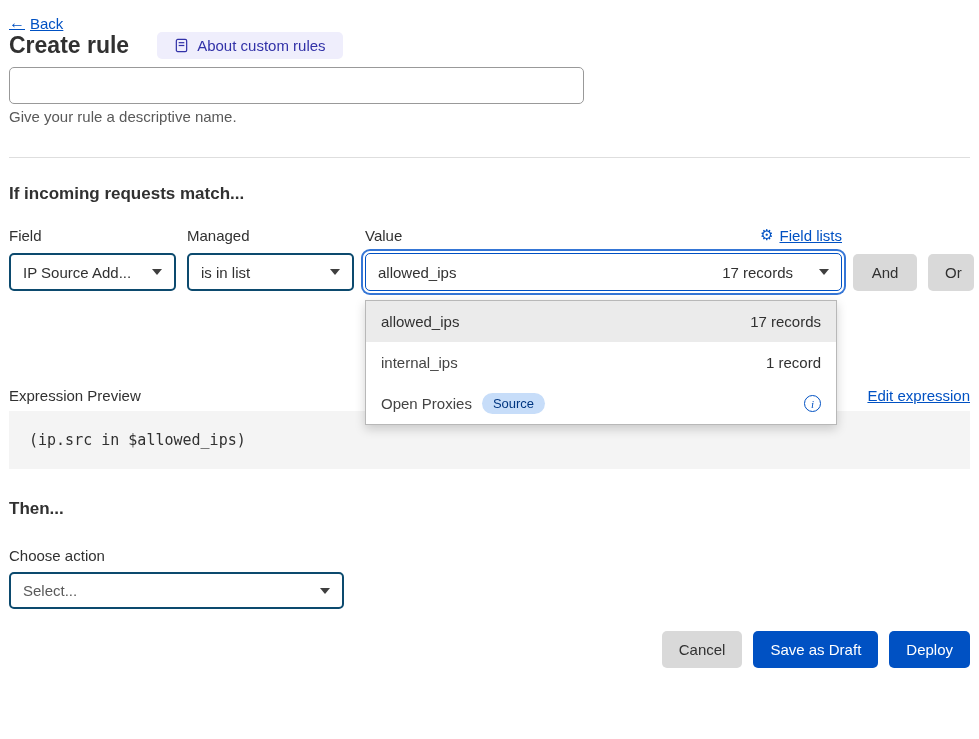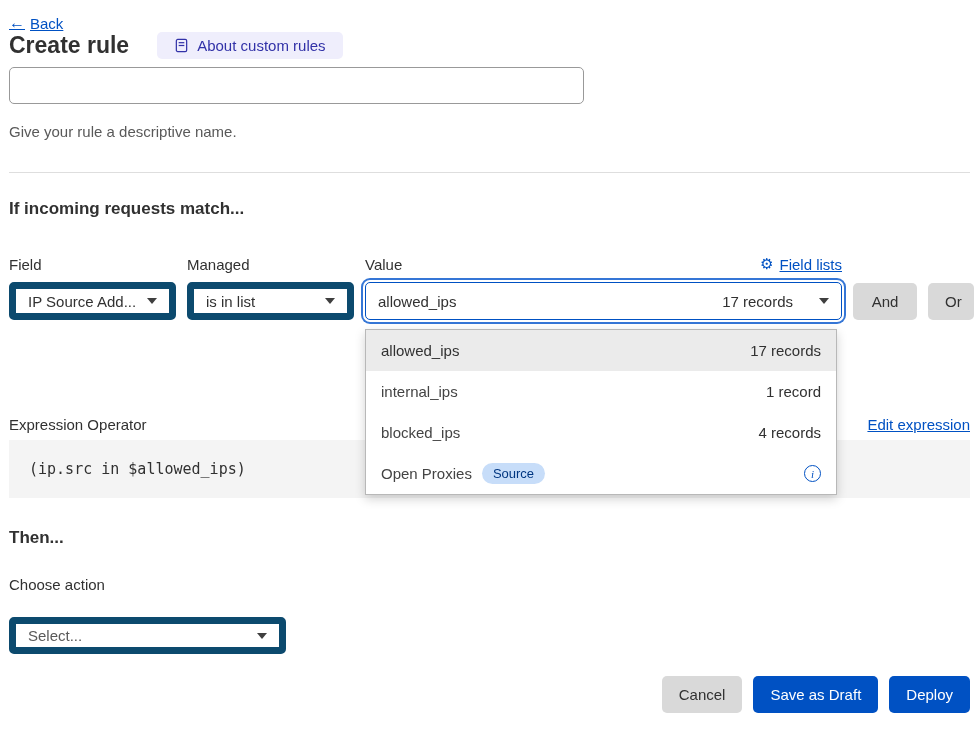--- a/index.html
+++ b/index.html
@@ -32,42 +32,42 @@
   .about-badge svg { display: block; }
 
   
   .field-label { display: block; margin-top: 28px; font-size: 15px; color: #313131; }
   .text-input {
     display: block; margin-top: 8px; width: 575px; height: 37px;
     border: 1px solid #999; border-radius: 5px; padding: 0 12px;
     font-size: 15px; font-family: "Liberation Sans", sans-serif; color: #313131;
     outline: none; background: #fff;
   }
-  .helper { margin-top: 19px; color: #595959; font-size: 15px; }
+  .helper { margin-top: 4px; color: #595959; font-size: 15px; }
 
   .divider { border: none; border-top: 1px solid #dedede; margin: 32px 0 0 0; }
 
   .section-heading { font-size: 17px; font-weight: bold; margin: 26px 0 0 0; color: #313131; }
 
   
   .match-grid {
     display: grid;
     grid-template-columns: 167px 167px 477px 64px 46px;
     column-gap: 11px; row-gap: 9px;
     align-items: center;
-    margin-top: 36px;
+    margin-top: 22px;
   }
   .col-label { font-size: 15px; color: #313131; }
   .value-header { display: flex; align-items: center; justify-content: space-between; }
   .manage-lists { display: inline-flex; align-items: center; gap: 6px; font-size: 15px; }
   .gear { color: #0051c3; font-size: 15px; text-decoration: none; display: inline-block; }
 
   .select {
     height: 38px; background: #fff;
-    border: 7px solid #0c4a6e; border-radius: 5px;
+    border: 2px solid #0c4a6e; border-radius: 5px;
     display: flex; align-items: center; justify-content: space-between;
     padding: 0 12px; font-size: 15px; color: #313131; cursor: pointer;
   }
   .select .caret {
     width: 0; height: 0;
     border-left: 5px solid transparent; border-right: 5px solid transparent;
     border-top: 6px solid #3f3f3f;
     margin-left: 10px; flex: 0 0 auto;
   }
   .select-right { display: flex; align-items: center; gap: 16px; }
@@ -108,21 +108,21 @@
   .expr-label { font-size: 15px; color: #313131; }
   .code-block {
     margin-top: 7px; height: 58px; background: #f4f4f4;
     display: flex; align-items: center; padding: 0 20px;
     font-family: "DejaVu Sans Mono", "Liberation Mono", monospace;
     font-size: 15px; color: #313131;
   }
 
   
   .then-heading { margin-top: 30px; }
-  .action-select { width: 277px; margin-top: 24px; height: 37px; }
+  .action-select { width: 335px; margin-top: 8px; height: 37px; }
   .action-select .placeholder { color: #595959; }
 
   
   .footer { display: flex; justify-content: flex-end; gap: 11px; margin-top: 22px; }
   .btn {
     height: 37px; border: none; border-radius: 5px;
     padding: 0 17px; font-size: 15px; cursor: pointer;
     font-family: "Liberation Sans", sans-serif;
   }
   .btn.gray { background: #d9d9d9; color: #313131; }
@@ -195,39 +195,35 @@
       <div class="menu">
         <div class="menu-row selected">
           <span>allowed_ips</span>
           <span class="row-meta">17 records</span>
         </div>
         <div class="menu-row">
           <span class="row-left">internal_ips</span>
           <span class="row-meta">1 record</span>
         </div>
         <div class="menu-row">
-          <span class="row-left">blocked_ips</span>
-          <span class="row-meta">4 records</span>
-        </div>
-        <div class="menu-row">
           <span class="row-left">
             <span>Open Proxies</span>
             <span class="pill">Source</span>
           </span>
           <span class="info-icon">i</span>
         </div>
       </div>
     </div>
 
     <button class="btn gray">And</button>
     <button class="btn gray">Or</button>
   </div>
 
   <div class="expr-header">
-    <span class="expr-label">Expression Operator</span>
+    <span class="expr-label">Expression Preview</span>
     <a class="link">Edit expression</a>
   </div>
   <div class="code-block">
     <span>(ip.src in $allowed_ips)</span>
   </div>
 
   <h2 class="section-heading then-heading">Then...</h2>
 
   <label class="field-label">Choose action</label>
   <div class="select action-select">

